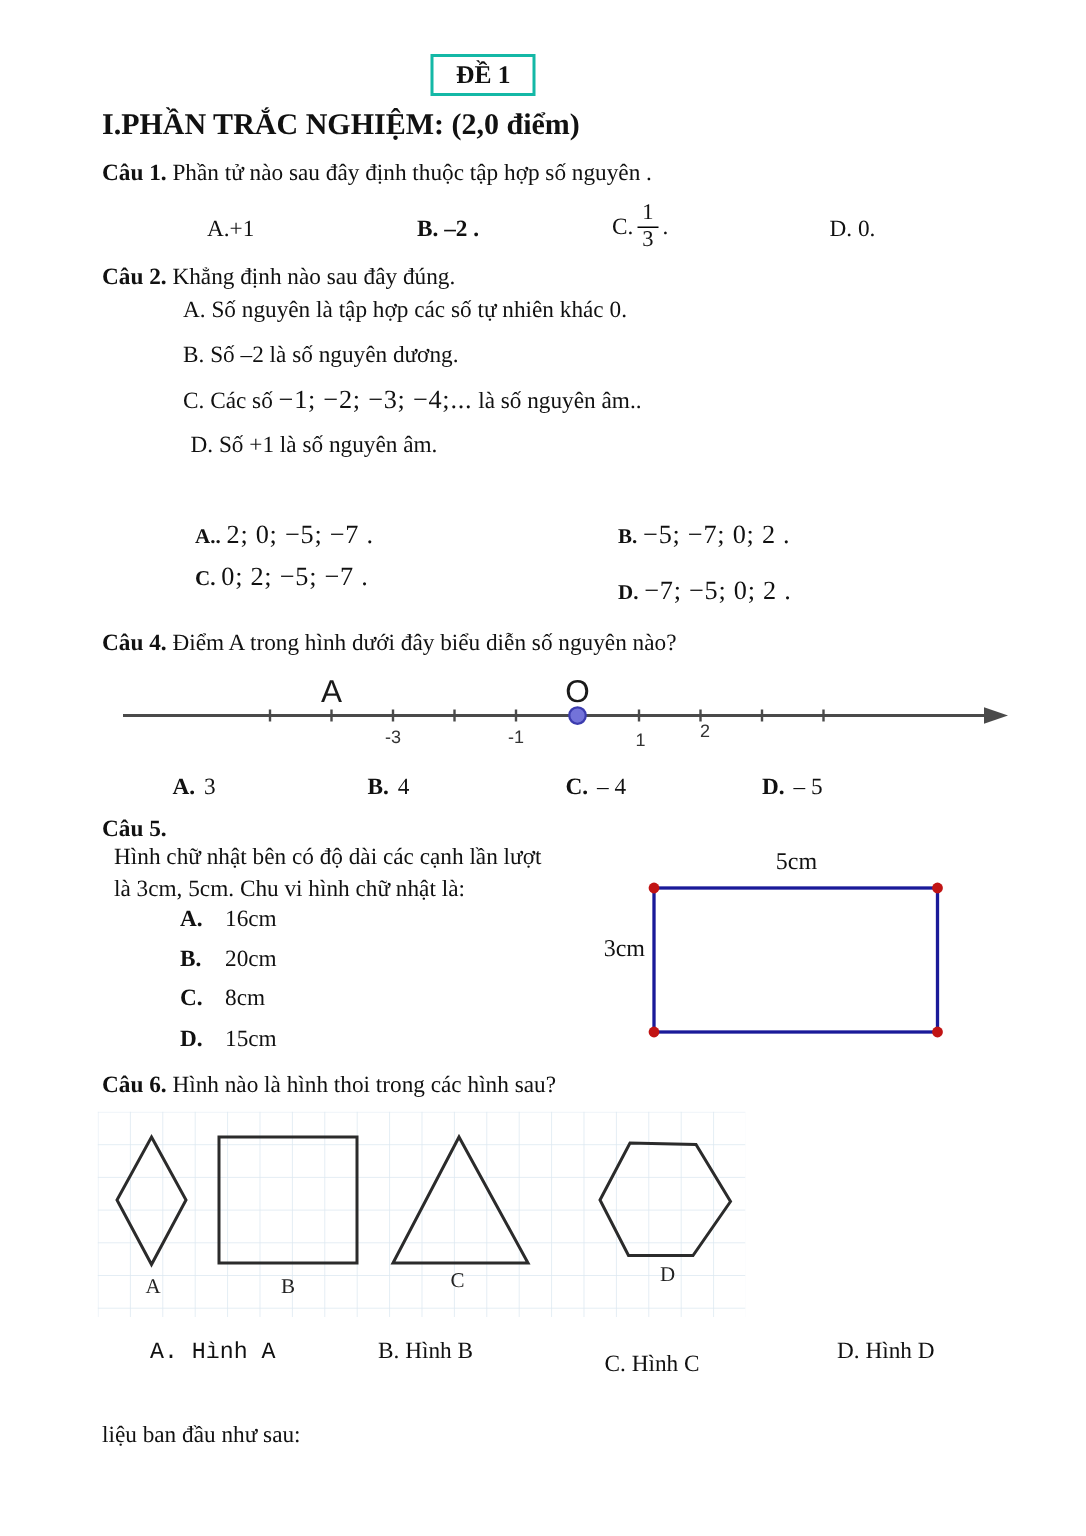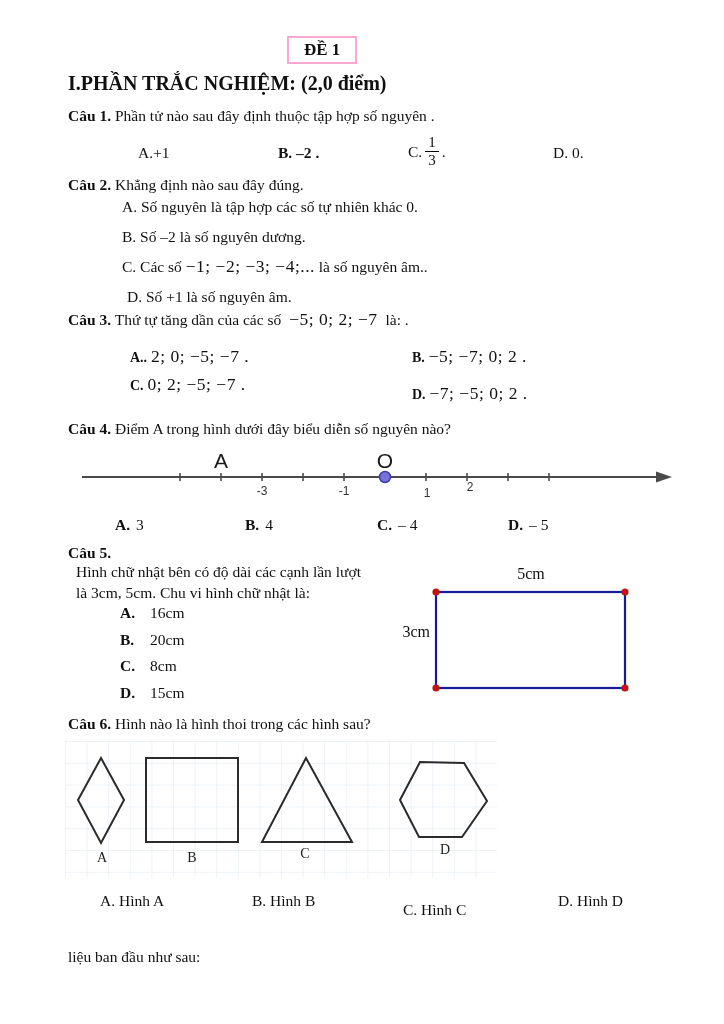--- a/index.html
+++ b/index.html
@@ -1,20 +1,20 @@
 <!DOCTYPE html>
 <html><head>
 <meta charset="utf-8">
 <style>
   html,body{margin:0;padding:0;background:#ffffff;}
   .page{position:relative;width:724px;height:1024px;background:#ffffff;overflow:hidden;
         font-family:"Liberation Serif","DejaVu Serif",serif;color:#111;font-size:15.5px;line-height:20px;}
   .abs{position:absolute;white-space:nowrap;}
   .b{font-weight:bold;}
-  .exam-box{border:2px solid #f9a8d4;padding:2px 15px;font-weight:bold;font-size:17px;}
+  .exam-box{border:2px solid #14b8a6;padding:2px 15px;font-weight:bold;font-size:17px;}
   .math{font-size:17.5px;letter-spacing:0.5px;}
   .optkey{font-weight:bold;font-size:14px;}
   .frac{display:inline-flex;flex-direction:column;align-items:center;font-size:15px;line-height:17px;vertical-align:middle;margin:0 3px;}
   .frac .num{border-bottom:1.3px solid #000;padding:0 3px;}
   .copt{display:flex;align-items:center;}
   .kv{display:flex;}
   .kv .k{display:inline-block;width:30px;font-weight:bold;}
   svg text{font-family:"Liberation Serif","DejaVu Serif",serif;}
   svg text.sans{font-family:"Liberation Sans","DejaVu Sans",sans-serif;}
 </style>
@@ -51,26 +51,20 @@
   </div>
   <div class="abs" style="left:122px;top:197px;">A.  Số nguyên là tập hợp các số tự nhiên khác 0.</div>
   <div class="abs" style="left:122px;top:227px;">B.  Số –2 là số nguyên dương.</div>
   <div class="abs" style="left:122px;top:256px;">
     <span>C.  Các số</span>
     <span class="math">−1; −2; −3; −4;...</span>
     <span>là số nguyên âm..</span>
   </div>
   <div class="abs" style="left:127px;top:287px;">D. Số +1 là số nguyên âm.</div>
 
-  <div class="abs" style="left:68px;top:309px;">
-    <span class="b">Câu 3.</span>
-    <span>Thứ tự tăng dần của các số</span>
-    <span class="math" style="margin:0 4px;">−5; 0; 2; −7</span>
-    <span>là:  .</span>
-  </div>
   <div class="abs" style="left:130px;top:346px;">
     <span class="optkey">A..</span>
     <span class="math">2; 0; −5; −7 .</span>
   </div>
   <div class="abs" style="left:412px;top:346px;">
     <span class="optkey">B.</span>
     <span class="math">−5; −7; 0; 2 .</span>
   </div>
   <div class="abs" style="left:130px;top:374px;">
     <span class="optkey">C.</span>
@@ -172,20 +166,20 @@
     <polygon points="36,17 59,59 36,102 13,59" fill="none" stroke="#2b2b2b" stroke-width="2"></polygon>
     <rect x="81" y="17" width="92" height="84" fill="none" stroke="#2b2b2b" stroke-width="2"></rect>
     <polygon points="241,17 197,101 287,101" fill="none" stroke="#2b2b2b" stroke-width="2"></polygon>
     <polygon points="335,59 355,21 399,22 422,60 397,96 354,96" fill="none" stroke="#2b2b2b" stroke-width="2"></polygon>
     <text x="37" y="121" font-size="14" text-anchor="middle" fill="#222">A</text>
     <text x="127" y="121" font-size="14" text-anchor="middle" fill="#222">B</text>
     <text x="240" y="117" font-size="14" text-anchor="middle" fill="#222">C</text>
     <text x="380" y="113" font-size="14" text-anchor="middle" fill="#222">D</text>
   </svg>
 
-  <div class="abs" style="left:100px;top:891px;">A. Hình A</div>
+  <div class="abs" style="left:100px;top:891px;font-family:Liberation Mono, monospace;">A. Hình A</div>
   <div class="abs" style="left:252px;top:891px;">B. Hình B</div>
   <div class="abs" style="left:403px;top:900px;text-align:center;">C. Hình C</div>
   <div class="abs" style="left:558px;top:891px;">D. Hình D</div>
 
   <div class="abs" style="left:68px;top:947px;">liệu ban đầu như sau:</div>
 
 </div>
 
 </body></html>

